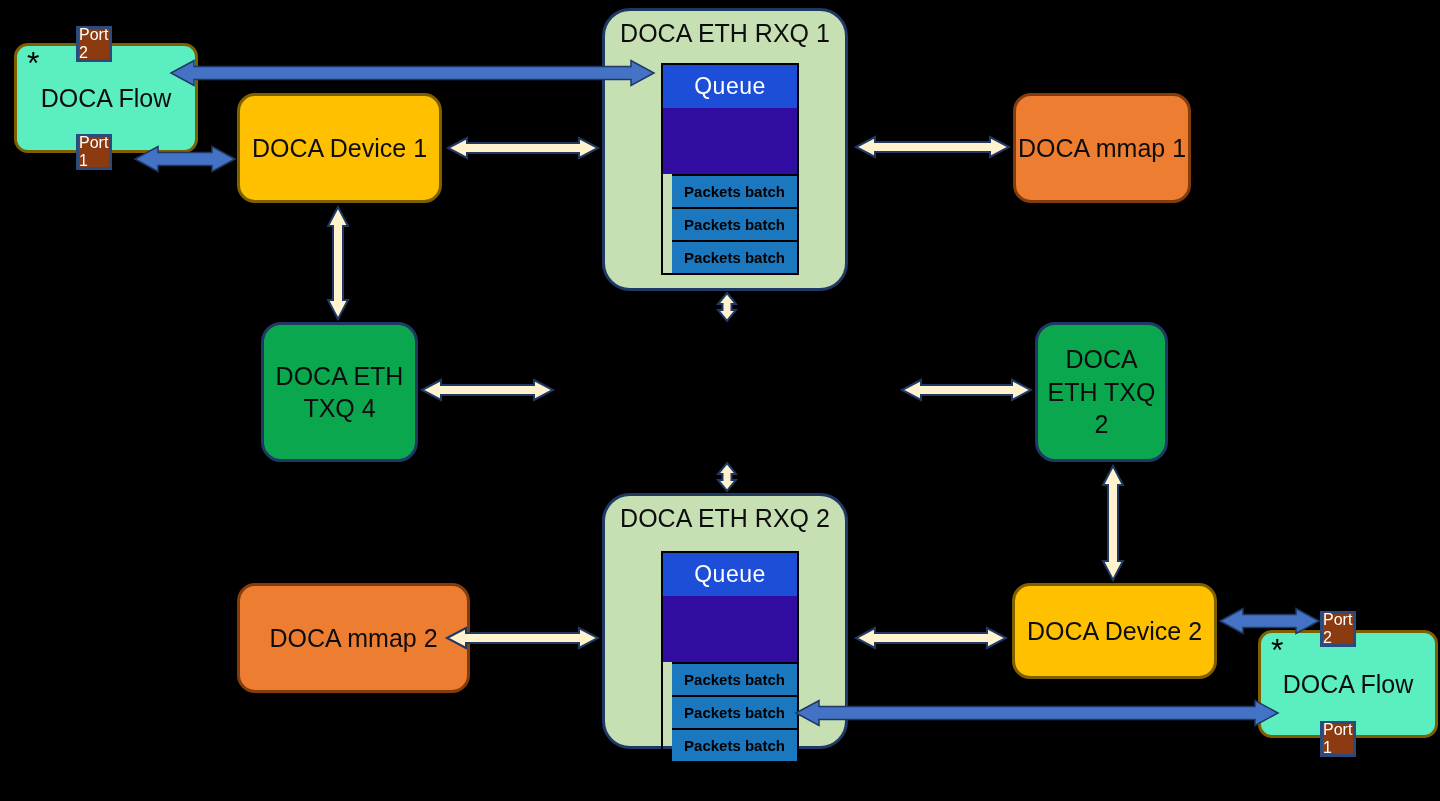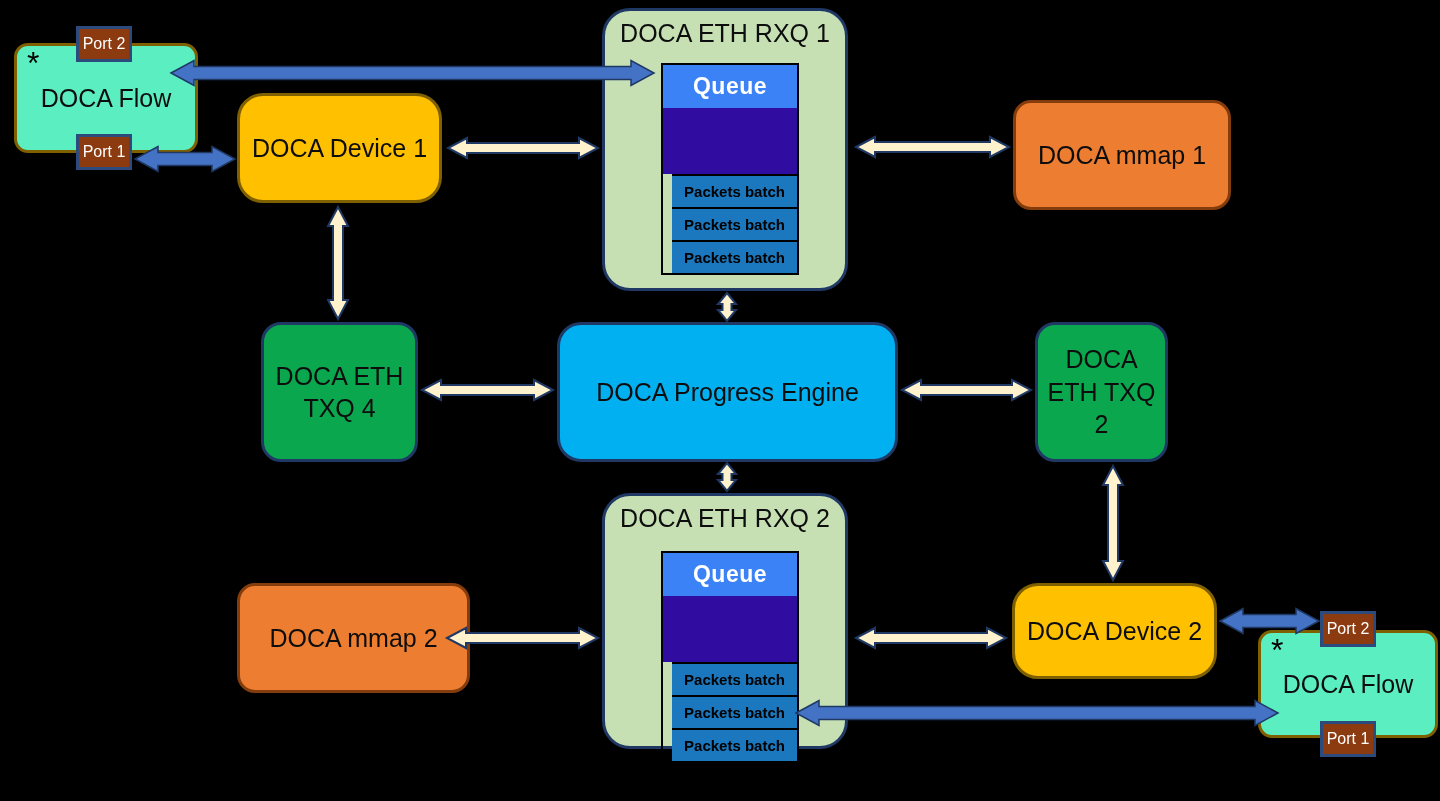--- a/index.html
+++ b/index.html
@@ -5,35 +5,35 @@
   html,body { margin:0; padding:0; background:#000; }
   .canvas {
     position:relative; width:1440px; height:801px; background:var(--background,#000);
     font-family:"Liberation Sans", sans-serif; overflow:hidden;
   }
   .node {
     position:absolute; display:flex; align-items:center; justify-content:center;
     text-align:center; color:#0d0d0d; font-size:25px; box-sizing:border-box; line-height:1.3;
   }
   .flow   { background:var(--mint,#5BEEC1); border:3px solid var(--gold-border,#7F6000); border-radius:14px; }
-  .device { background:var(--yellow,#FFC000); border:3px solid var(--gold-border,#7F6000); border-radius:26px; }
+  .device { background:var(--yellow,#FFC000); border:3px solid var(--gold-border,#7F6000); border-radius:18px; }
   .mmap   { background:var(--orange,#ED7D31); border:3px solid var(--orange-border,#843C0C); border-radius:18px; }
   .txq    { background:var(--green,#0BA74E); border:3px solid var(--navy-border,#1F3864); border-radius:20px; padding:0 8px; }
   .engine { background:var(--cyan,#00B0F0); border:3px solid var(--navy-border,#1F3864); border-radius:24px; }
   .rxq    { position:absolute; background:var(--light-green,#C6E0B4); border:3px solid var(--navy-border,#1F3864);
             border-radius:28px; box-sizing:border-box; }
   .rxq-title { padding-top:8px; text-align:center; font-size:25px; color:#0d0d0d; }
   .queue  { position:absolute; width:134px; border:2px solid #000; box-sizing:content-box; }
-  .queue-header { height:43px; background:#3b82f6; color:#fff; font-weight:700; font-size:23px;
+  .queue-header { height:43px; background:#1d4ed8; color:#fff; font-weight:400; font-size:23px;
                   display:flex; align-items:center; justify-content:center; letter-spacing:0.5px; }
   .queue-fill { height:66px; background:var(--indigo,#300CA0); }
   .queue-batch { height:31px; background:var(--queue-blue,#1B78BE); border-top:2px solid #000;
                  display:flex; align-items:center; justify-content:center;
                  font-weight:700; font-size:15px; color:#000;margin-left:9px; }
-  .port { position:absolute; width:56px; height:36px; background:var(--port-brown,#8C3B10);
+  .port { position:absolute; width:36px; height:36px; background:var(--port-brown,#8C3B10);
           border:3px solid var(--port-border,#2C4A7C); border-radius:0; box-sizing:border-box;
           display:flex; align-items:center; justify-content:center; color:#fff; font-size:16px; }
   .asterisk { position:absolute; left:10px; top:0px; font-size:32px; color:#000; line-height:1.1; }
   .arrows { position:absolute; left:0; top:0; pointer-events:none; }
   .arrow-cream { fill:var(--cream-arrow,#FFF2CC); stroke:var(--navy-border,#1F3864); stroke-width:2; }
   .arrow-blue  { fill:var(--blue-arrow,#4472C4); stroke:var(--navy-border,#1F3864); stroke-width:1.5; }
 </style>
 </head>
 <body>
 
@@ -58,31 +58,28 @@
     <div class="rxq-title">DOCA ETH RXQ 1</div>
     <div class="queue" style="left:56px;top:52px">
       <div class="queue-header">Queue</div>
       <div class="queue-fill"></div>
       <div class="queue-batch">Packets batch</div>
       <div class="queue-batch">Packets batch</div>
       <div class="queue-batch">Packets batch</div>
     </div>
   </div>
 
-  <div class="node mmap" style="left:1013px;top:100px;width:218px;height:110px">
+  <div class="node mmap" style="left:1013px;top:93px;width:178px;height:110px">
     <span>DOCA mmap 1</span>
   </div>
 
   <div class="node txq" style="left:261px;top:322px;width:157px;height:140px">
     <span>DOCA ETH TXQ 4</span>
   </div>
 
-  <div class="node engine" style="left:557px;top:322px;width:341px;height:140px">
-    <span>DOCA Progress Engine</span>
-  </div>
 
   <div class="node txq" style="left:1035px;top:322px;width:133px;height:140px">
     <span>DOCA ETH TXQ 2</span>
   </div>
 
   <div class="rxq" style="left:602px;top:493px;width:246px;height:256px">
     <div class="rxq-title">DOCA ETH RXQ 2</div>
     <div class="queue" style="left:56px;top:55px">
       <div class="queue-header">Queue</div>
       <div class="queue-fill"></div>

